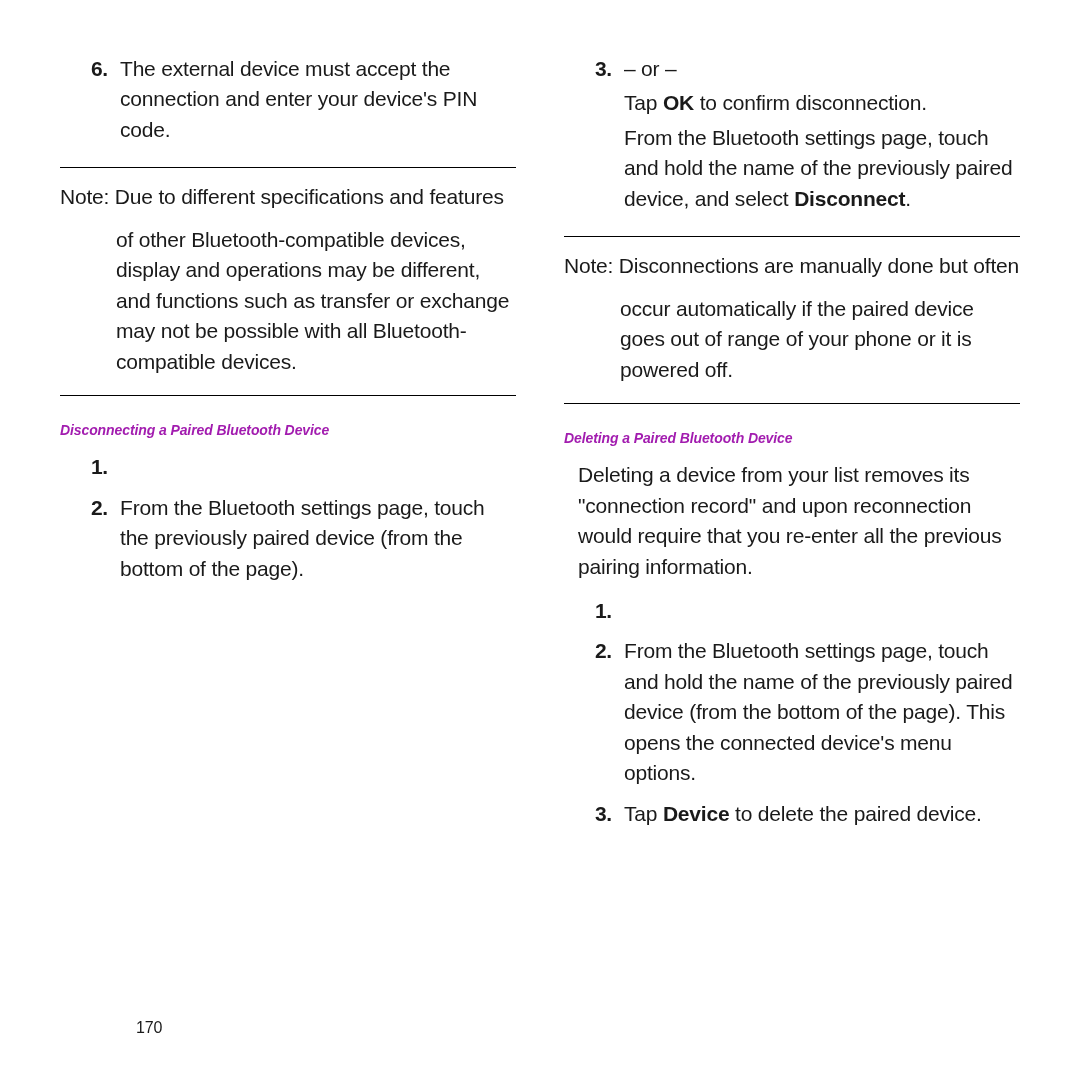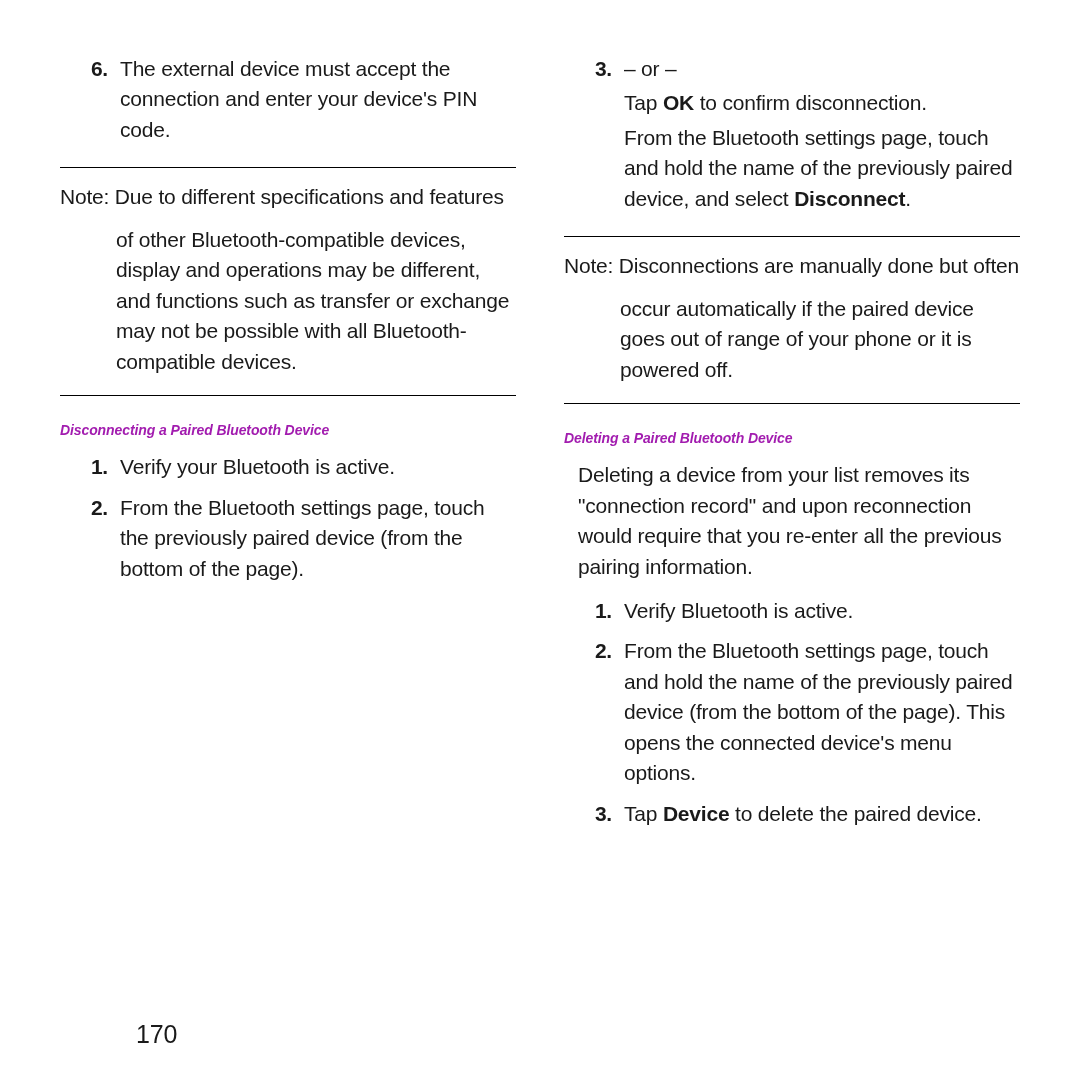--- a/index.html
+++ b/index.html
@@ -77,21 +77,21 @@
   }
   .bt-icon {
     display: inline-block;
     vertical-align: -5px;
     margin: 0 3px;
   }
   .pgnum {
     position: absolute;
     left: 136px;
     top: 1016px;
-    font-size: 25px;
+    font-size: 16px;
   }
   b { font-weight:700; }
 </style>
 </head>
 <body>
 
 <div class="page">
 
   <div class="col">
 
@@ -109,21 +109,20 @@
       <span class="note-body">of other Bluetooth-compatible devices, display and operations may be different, and functions such as transfer or exchange may not be possible with all Bluetooth-compatible devices.</span>
     </div>
 
     <hr class="hr">
 
     <div class="heading">Disconnecting a Paired Bluetooth Device</div>
 
 
     <div class="num-item">
       <div class="num">1.</div>
-      <div class="body">Verify your Bluetooth is active.</div>
     </div>
 
     <div class="num-item">
       <div class="num">2.</div>
       <div class="body">From the Bluetooth settings page, touch the previously paired device (from the bottom of the page).</div>
     </div>
 
   </div>
 
   <div class="col">
@@ -149,21 +148,20 @@
     </div>
 
     <hr class="hr">
 
     <div class="heading">Deleting a Paired Bluetooth Device</div>
 
     <p class="intro">Deleting a device from your list removes its "connection record" and upon reconnection would require that you re-enter all the previous pairing information.</p>
 
     <div class="num-item">
       <div class="num">1.</div>
-      <div class="body">Verify Bluetooth is active.</div>
     </div>
 
     <div class="num-item">
       <div class="num">2.</div>
       <div class="body">From the Bluetooth settings page, touch and hold the name of the previously paired device (from the bottom of the page). This opens the connected device's menu options.</div>
     </div>
 
     <div class="num-item">
       <div class="num">3.</div>
       <div class="body">

